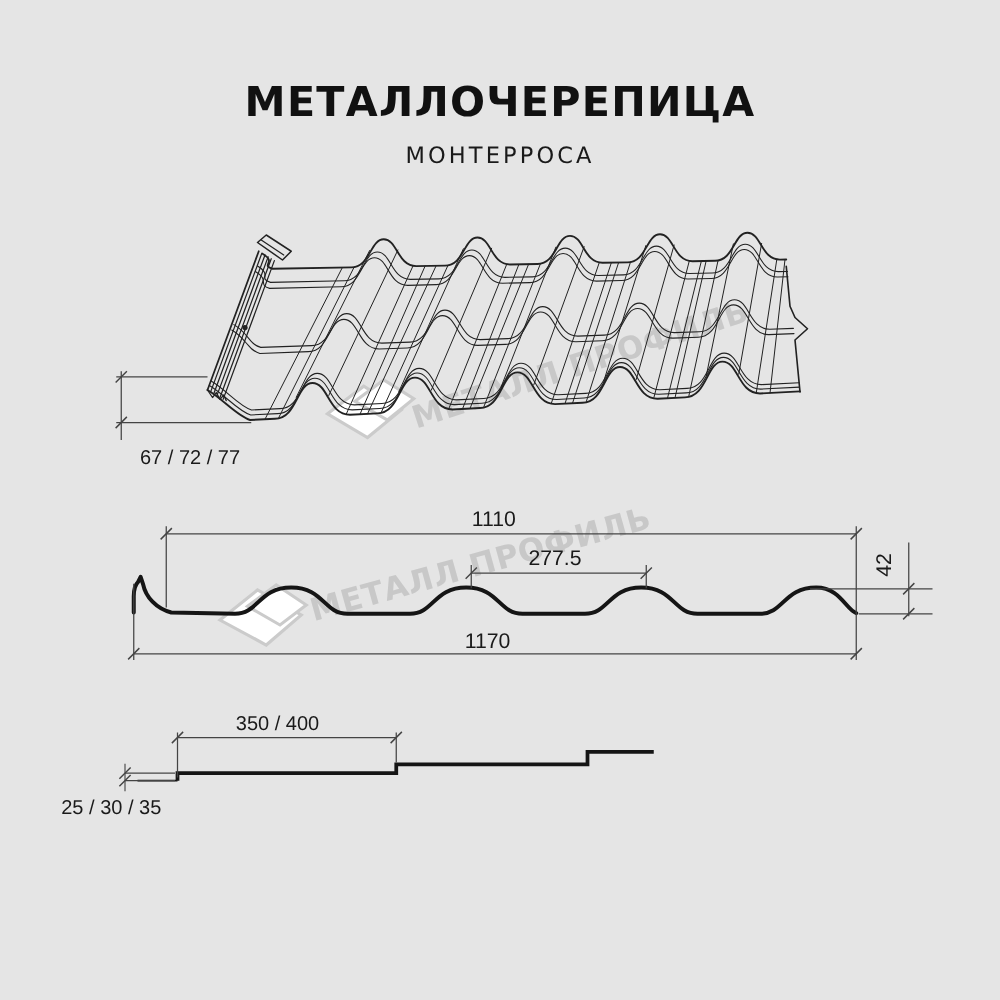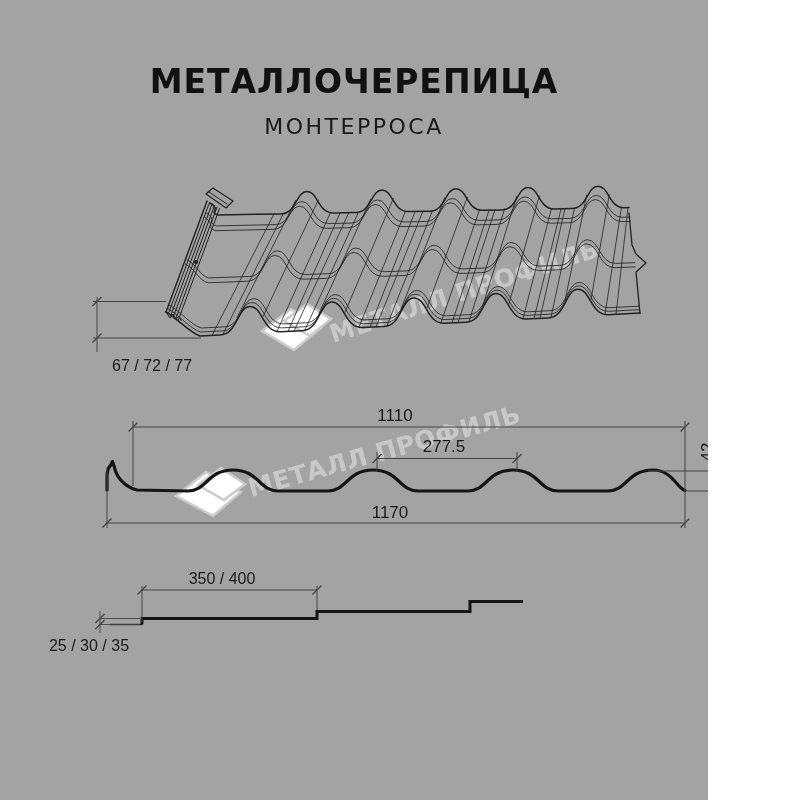--- a/index.html
+++ b/index.html
@@ -1,22 +1,22 @@
 <!DOCTYPE html>
 <html><head>
 <meta charset="utf-8">
 <style>
   html,body{margin:0;padding:0;background:#fff;}
-  .page{position:relative;width:708px;height:800px;background:#a3a3a3;overflow:hidden;
+  .page{position:relative;width:800px;height:800px;background:#e5e5e5;overflow:hidden;
         font-family:"Liberation Sans", sans-serif;}
   .title{position:absolute;left:0;right:0;top:62px;text-align:center;
          font-family:"DejaVu Sans", sans-serif;font-weight:700;font-size:33px;
          letter-spacing:1px;color:#111;}
   .subtitle{position:absolute;left:0;right:0;top:114px;text-align:center;
-         font-family:"DejaVu Sans", sans-serif;font-weight:400;font-size:22px;
+         font-family:"DejaVu Sans", sans-serif;font-weight:400;font-size:18px;
          letter-spacing:2.5px;color:#1a1a1a;}
   svg{position:absolute;left:0;top:0;}
   .dim-text{font-family:"Liberation Sans", sans-serif;font-size:17px;fill:#1a1a1a;}
   .dim-text-sm{font-family:"Liberation Sans", sans-serif;font-size:16px;fill:#1a1a1a;}
   .wm{font-family:"DejaVu Sans", sans-serif;font-weight:700;font-size:25px;
       letter-spacing:.5px;}
 </style>
 </head>
 <body>
 

